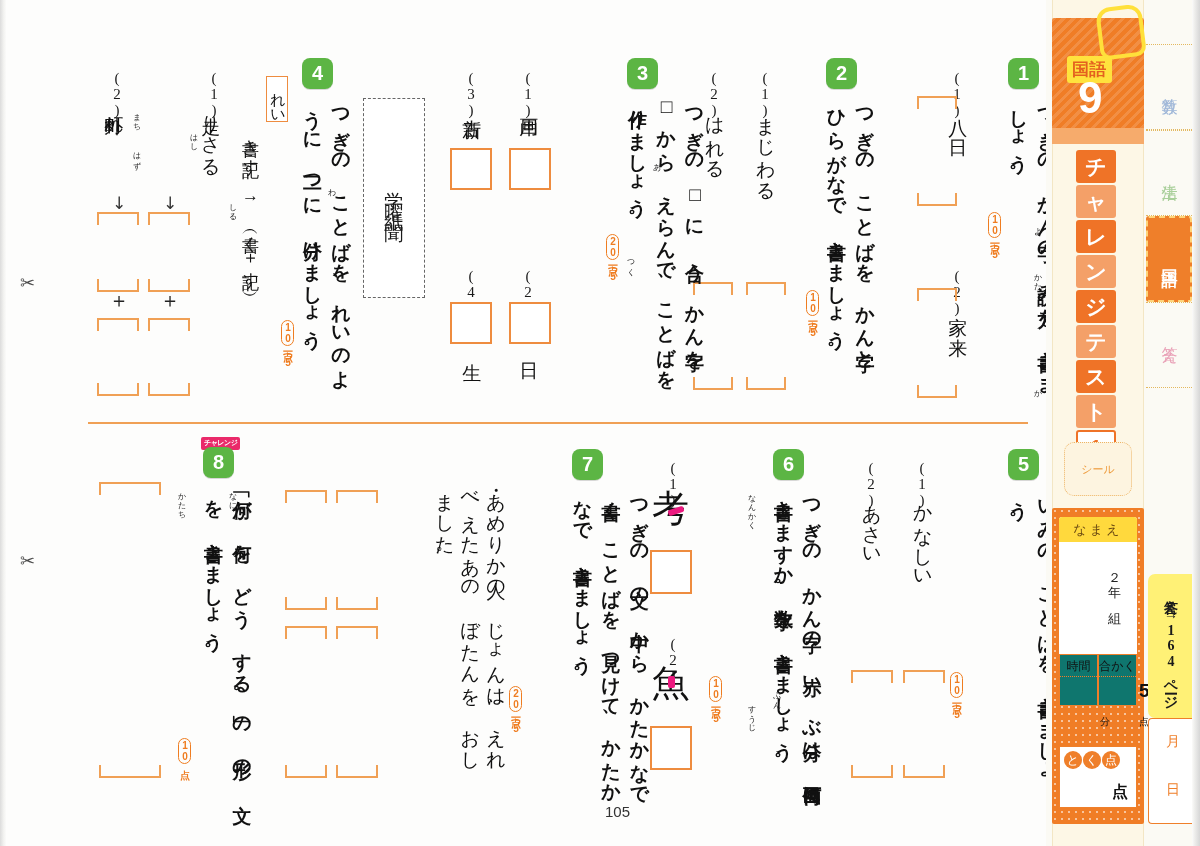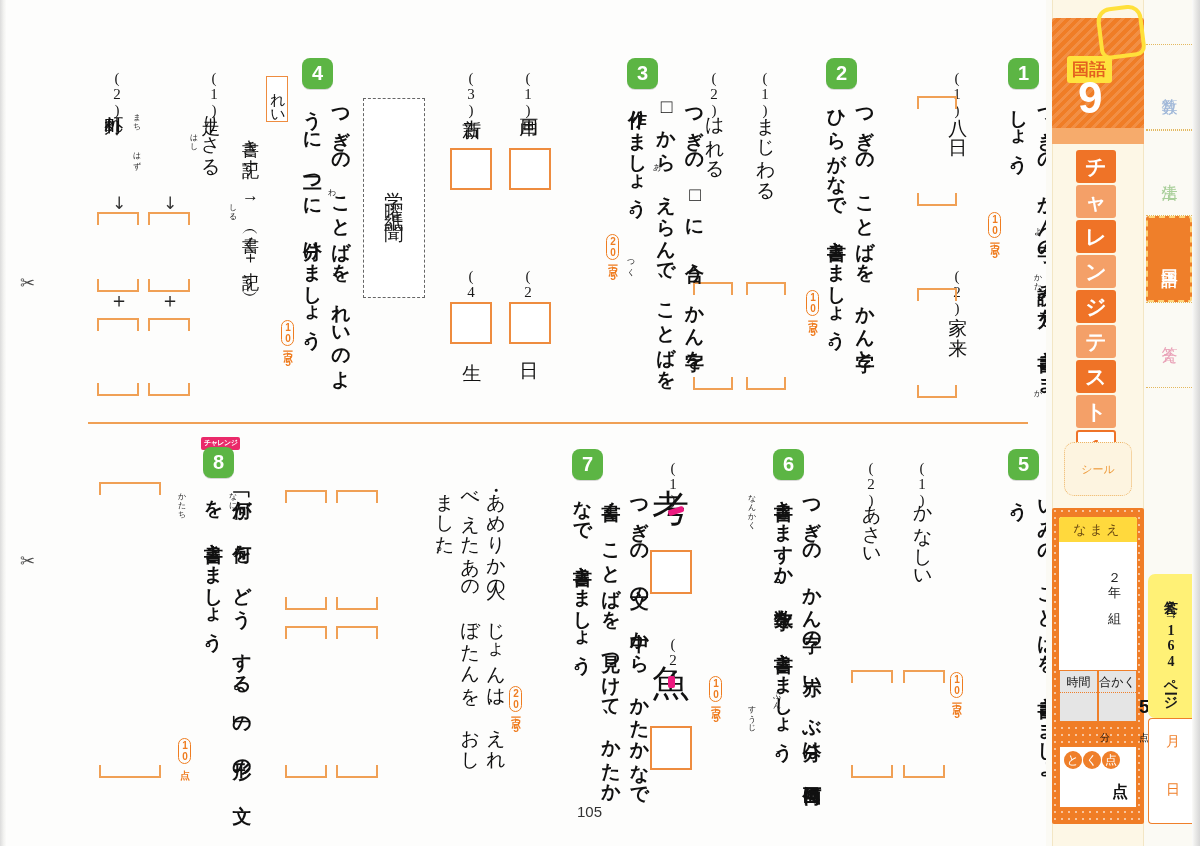--- a/index.html
+++ b/index.html
@@ -325,22 +325,22 @@
     display: flex; align-items: center; justify-content: center;
     letter-spacing: .25em; border-radius: 3px 3px 0 0;
   }
   .name-grade {
     position: absolute; right: 6px; top: 46px;
     writing-mode: vertical-rl; text-orientation: upright;
     font-family: "Liberation Serif", serif; font-size: 13px; color: #222;
     line-height: 2.6;
   }
   .time-box, .pass-box {
-    position: absolute; top: 670px; height: 52px; width: 39px;
-    background: #e5e5e5; border: 1.5px solid #ef7f2a;
+    position: absolute; top: 654px; height: 52px; width: 39px;
+    background: #0f766e; border: 1.5px solid #ef7f2a;
   }
   .time-box { left: 13px; }
   .pass-box { left: 52px; }
   .tb-head {
     height: 22px; text-align: center; font-size: 12px;
     font-family: "Liberation Serif", serif; color: #111;
     border-bottom: 1.2px dotted #ef7f2a; line-height: 22px;
     letter-spacing: .01em;
   }
   .tb-val {
@@ -536,21 +536,21 @@
   <div class="challenge-tag" style="left:201px; top:437px">チャレンジ</div>
   <div class="qnum" style="left:203px; top:447px">8</div>
   <div class="prompt" style="left:199px; top:486px; height:310px">「何が 何を どう する。」の 形の 文を 書きましょう。</div>
   <div class="furi" style="left:228px; top:487px">なに</div>
   <div class="furi" style="left:177px; top:487px">かたち</div>
   <div class="pts" style="left:178px; top:738px">
     <span class="circled">10点</span>
   </div>
   <div class="slot" style="left:99px; top:482px; width:62px; height:296px"></div>
 
-  <div class="pagenum" style="left:577px; top:803px">105</div>
+  <div class="pagenum" style="left:605px; top:803px">105</div>
 
   <div class="sidebar">
     <div class="orange-band"></div>
     <div class="band-head"></div>
     <div class="band-head-foot"></div>
     <div class="clip"></div>
     <div class="kokugo-chip">国語</div>
     <div class="head-num">9</div>
 
     <div class="vchars">

